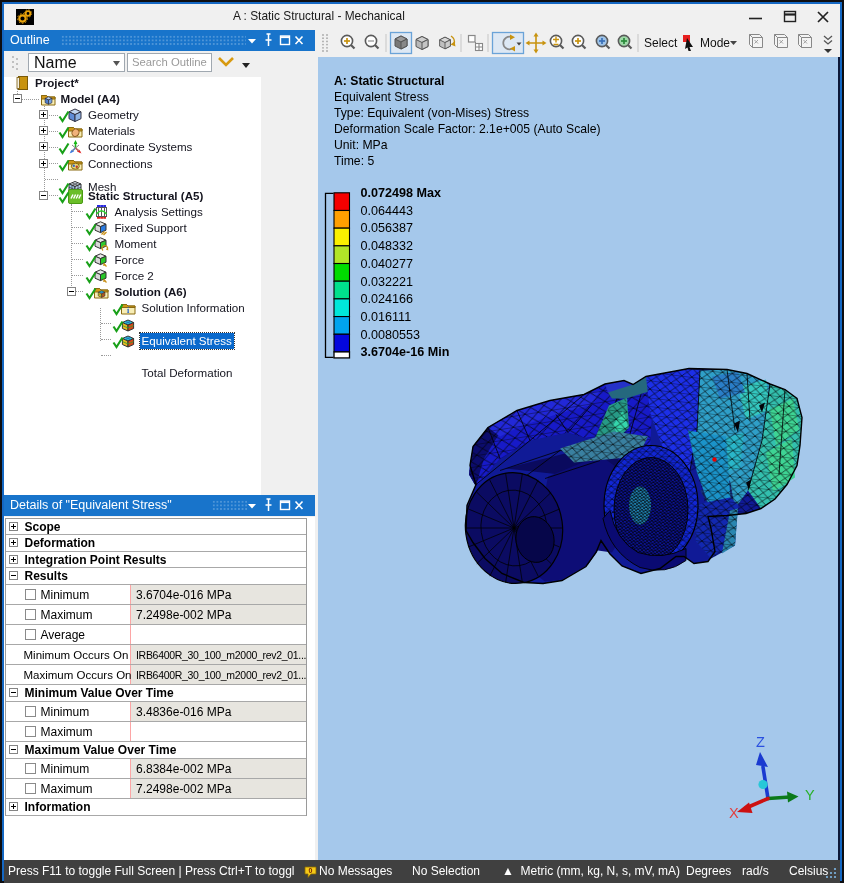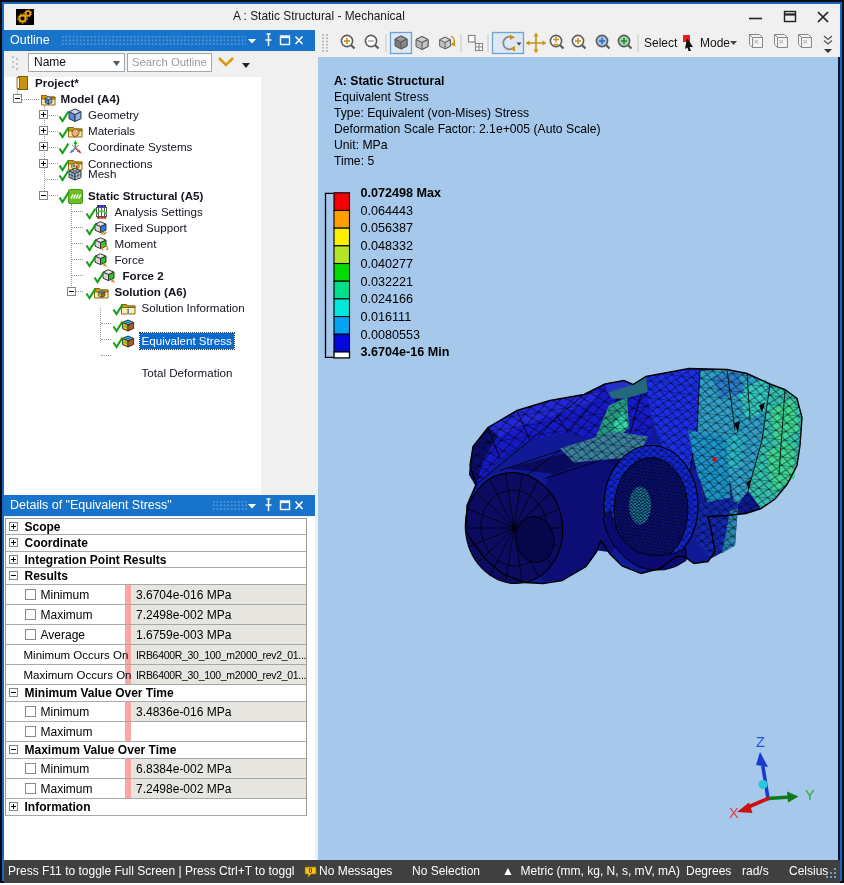--- a/index.html
+++ b/index.html
@@ -18,21 +18,21 @@
   background:#1874cb; color:#fff; font-size:12.5px; line-height:21px; }
 #outlineHdr { top:26px; }
 .hdrdots { position:absolute; top:5px; height:11px;
   background-image:radial-gradient(#4e95d8 0.9px, transparent 1px);
   background-size:3.6px 3.6px; }
 
 #toolbar { position:absolute; left:314px; top:26px; width:522px; height:26.5px; background:#f0f0f0; }
 
 #filterRow { position:absolute; left:0; top:47px; width:310.5px; height:26px; background:#f0f0f0; }
 #nameCombo { position:absolute; left:24px; top:2px; width:97px; height:19px; background:#fff;
-  border:1px solid #a0a8b0; font-size:12px; line-height:17px; padding-left:5px; color:#111; }
+  border:1px solid #a0a8b0; font-size:16px; line-height:17px; padding-left:5px; color:#111; }
 #searchBox { position:absolute; left:123px; top:2px; width:85px; height:19px; background:#fff;
   border:1px solid #a0a8b0; font-size:11.3px; line-height:17px; padding-left:4px; color:#9a9a9a; white-space:nowrap; overflow:hidden; }
 
 #tree { position:absolute; left:0; top:73px; width:257px; height:418px; background:#fff;
   font-size:11.6px; color:#14141e; }
 .trow { position:absolute; height:16px; line-height:16px; white-space:nowrap; }
 .trow b { font-weight:bold; }
 .tico { position:absolute; top:1px; }
 .exp { position:absolute; top:3px; width:9px; height:9px; background:#fff;
   border:1px solid #848484; }
@@ -44,21 +44,21 @@
 #details { position:absolute; left:0; top:512.5px; width:310.5px; height:343px; background:#fff; }
 #dtable { position:absolute; left:1px; top:1px; width:302px; border:1px solid #9a9a9a;
   border-bottom:none; font-size:12px; color:#000; }
 .drow { position:relative; border-bottom:1px solid #a8a8a8; }
 .cat { height:16.6px; background:#fff; font-weight:bold; line-height:16.2px; }
 .cat .ctext { position:absolute; left:18.5px; top:0; }
 .cat .cexp { position:absolute; left:2.5px; top:3px; width:9px; height:9px; background:#fff;
   border:1px solid #848484; }
 .dat { height:20.1px; }
 .dat .lbl { position:absolute; left:13.5px; top:0; width:111.5px; height:100%;
-  border-right:6px solid #fca5a5; line-height:20px; }
+  border-right:1px solid #fca5a5; line-height:20px; }
 .dat .lbl .cb { position:absolute; left:5px; top:4px; width:11px; height:11px;
   background:#fff; border:1px solid #8a8a8a; }
 .dat .lbl .lt { position:absolute; left:21px; top:0; line-height:20.1px; }
 .dat .lbl .lt2 { position:absolute; left:4px; top:0; line-height:20.1px; font-size:11.5px; white-space:nowrap; }
 .dat .val { position:absolute; left:125px; right:0; top:0; height:100%; background:#e7e5df;
   line-height:20.1px; padding-left:5px; white-space:nowrap; overflow:hidden; font-size:12px; }
 .dat .gut { position:absolute; left:0; top:0; width:13.5px; height:100%; background:#fff; }
 
 #viewport { position:absolute; left:314px; top:52.5px; width:522px; height:805px;
   background:#a5c8eb; border-right:2.5px solid #0c1736; }
@@ -436,21 +436,21 @@
               </svg>
             </div>
             <svg class="tico" style="left:63.5px;" width="15" height="15">
               <use href="#i-conn"></use>
             </svg>
             <svg class="tico" style="left:54.0px;top:3px;" width="12" height="13">
               <use href="#i-chk"></use>
             </svg>
             <span style="position:absolute;left:84px;">Connections</span>
           </div>
-<div class="trow" style="top:90px;left:0;width:100%;">
+<div class="trow" style="top:103px;left:0;width:100%;">
             <svg class="tico" style="left:63.5px;" width="15" height="15">
               <use href="#i-mesh"></use>
             </svg>
             <svg class="tico" style="left:54.0px;top:3px;" width="12" height="13">
               <use href="#i-chk"></use>
             </svg>
             <span style="position:absolute;left:84px;">Mesh</span>
           </div>
 <div class="trow" style="top:112.2px;left:0;width:100%;">
             <div class="exp" style="left:35px;">
@@ -495,21 +495,21 @@
           </div>
 <div class="trow" style="top:176.6px;left:0;width:100%;">
             <svg class="tico" style="left:90px;" width="15" height="15">
               <use href="#i-force"></use>
             </svg>
             <svg class="tico" style="left:80.5px;top:3px;" width="12" height="13">
               <use href="#i-chk"></use>
             </svg>
             <span style="position:absolute;left:110.5px;">Force</span>
           </div>
-<div class="trow" style="top:192.7px;left:8px;width:100%;font-weight:bold;">
+<div class="trow" style="top:192.7px;left:0;width:100%;">
             <svg class="tico" style="left:90px;" width="15" height="15">
               <use href="#i-force"></use>
             </svg>
             <svg class="tico" style="left:80.5px;top:3px;" width="12" height="13">
               <use href="#i-chk"></use>
             </svg>
             <span style="position:absolute;left:110.5px;">Force 2</span>
           </div>
 <div class="trow" style="top:208.8px;left:0;width:100%;">
             <div class="exp" style="left:62.5px;">
@@ -575,21 +575,21 @@
               </svg>
             </div>
             <div class="ctext">Scope</div>
           </div>
 <div class="drow cat">
             <div class="cexp">
               <svg width="7" height="7" style="position:absolute;left:0;top:0;">
                 <path d="M1,3.5H6 M3.5,1V6" stroke="#000" stroke-width="1"></path>
               </svg>
             </div>
-            <div class="ctext">Coordinate</div>
+            <div class="ctext">Deformation</div>
           </div>
 <div class="drow cat">
             <div class="cexp">
               <svg width="7" height="7" style="position:absolute;left:0;top:0;">
                 <path d="M1,3.5H6 M3.5,1V6" stroke="#000" stroke-width="1"></path>
               </svg>
             </div>
             <div class="ctext">Integration Point Results</div>
           </div>
 <div class="drow cat">
@@ -615,21 +615,20 @@
               <div class="lt">Maximum</div>
             </div>
             <div class="val">7.2498e-002 MPa</div>
           </div>
 <div class="drow dat">
             <div class="gut"></div>
             <div class="lbl">
               <div class="cb"></div>
               <div class="lt">Average</div>
             </div>
-            <div class="val">1.6759e-003 MPa</div>
           </div>
 <div class="drow dat">
             <div class="gut"></div>
             <div class="lbl">
               <div class="lt2">Minimum Occurs On</div>
             </div>
             <div class="val" style="font-size:10.5px;letter-spacing:-0.3px;">IRB6400R_30_100_m2000_rev2_01...</div>
           </div>
 <div class="drow dat">
             <div class="gut"></div>

